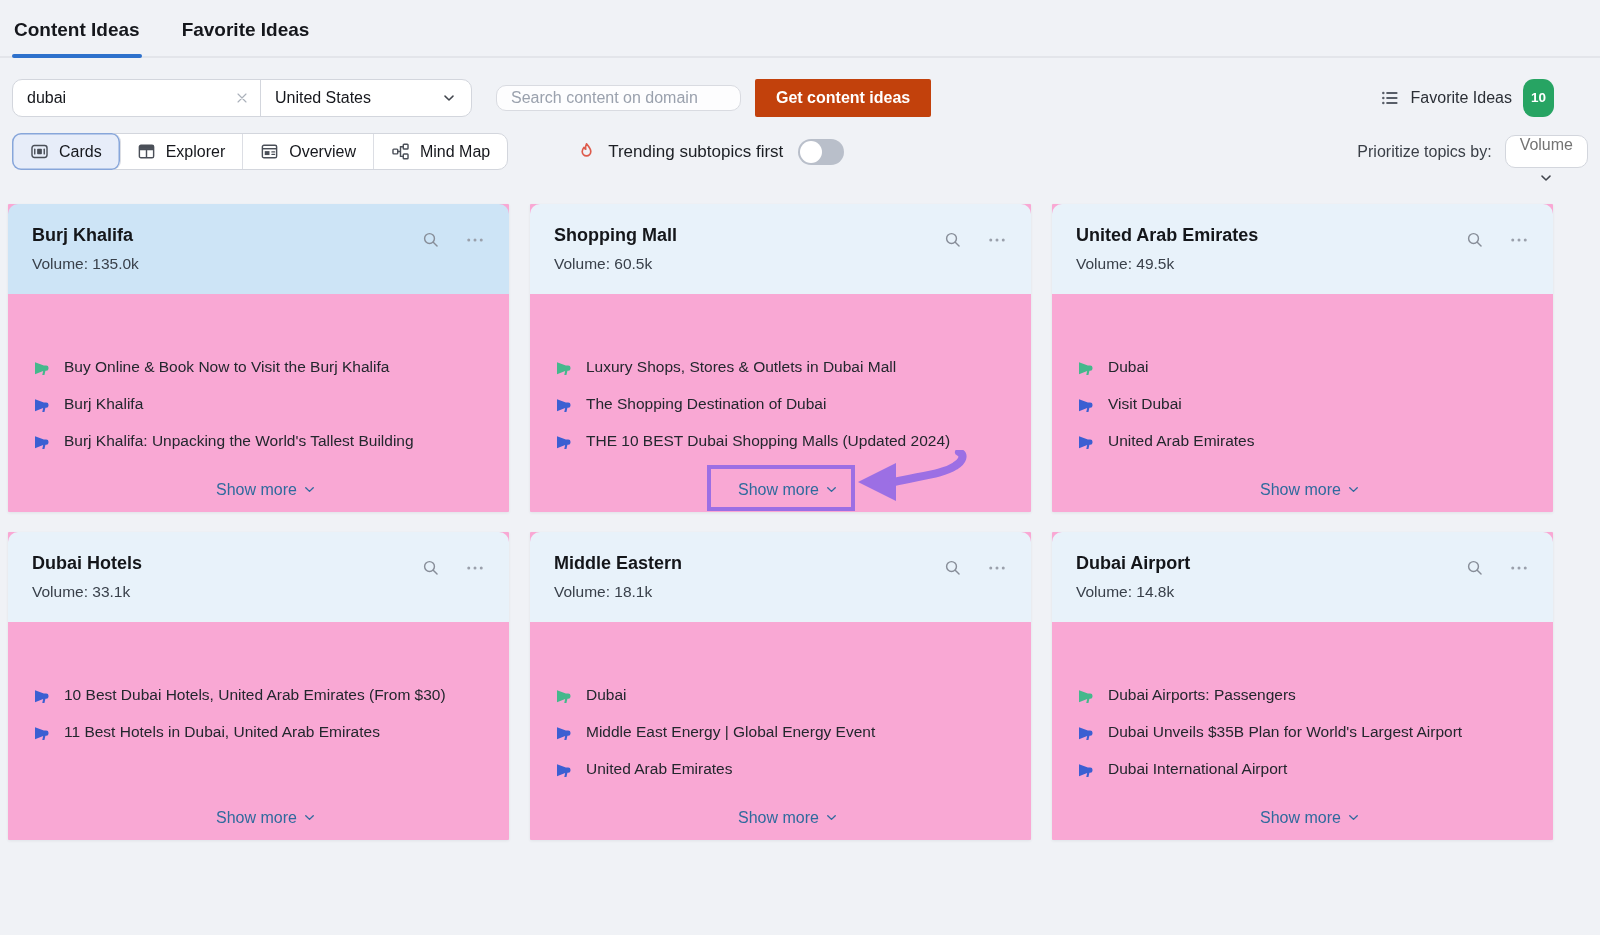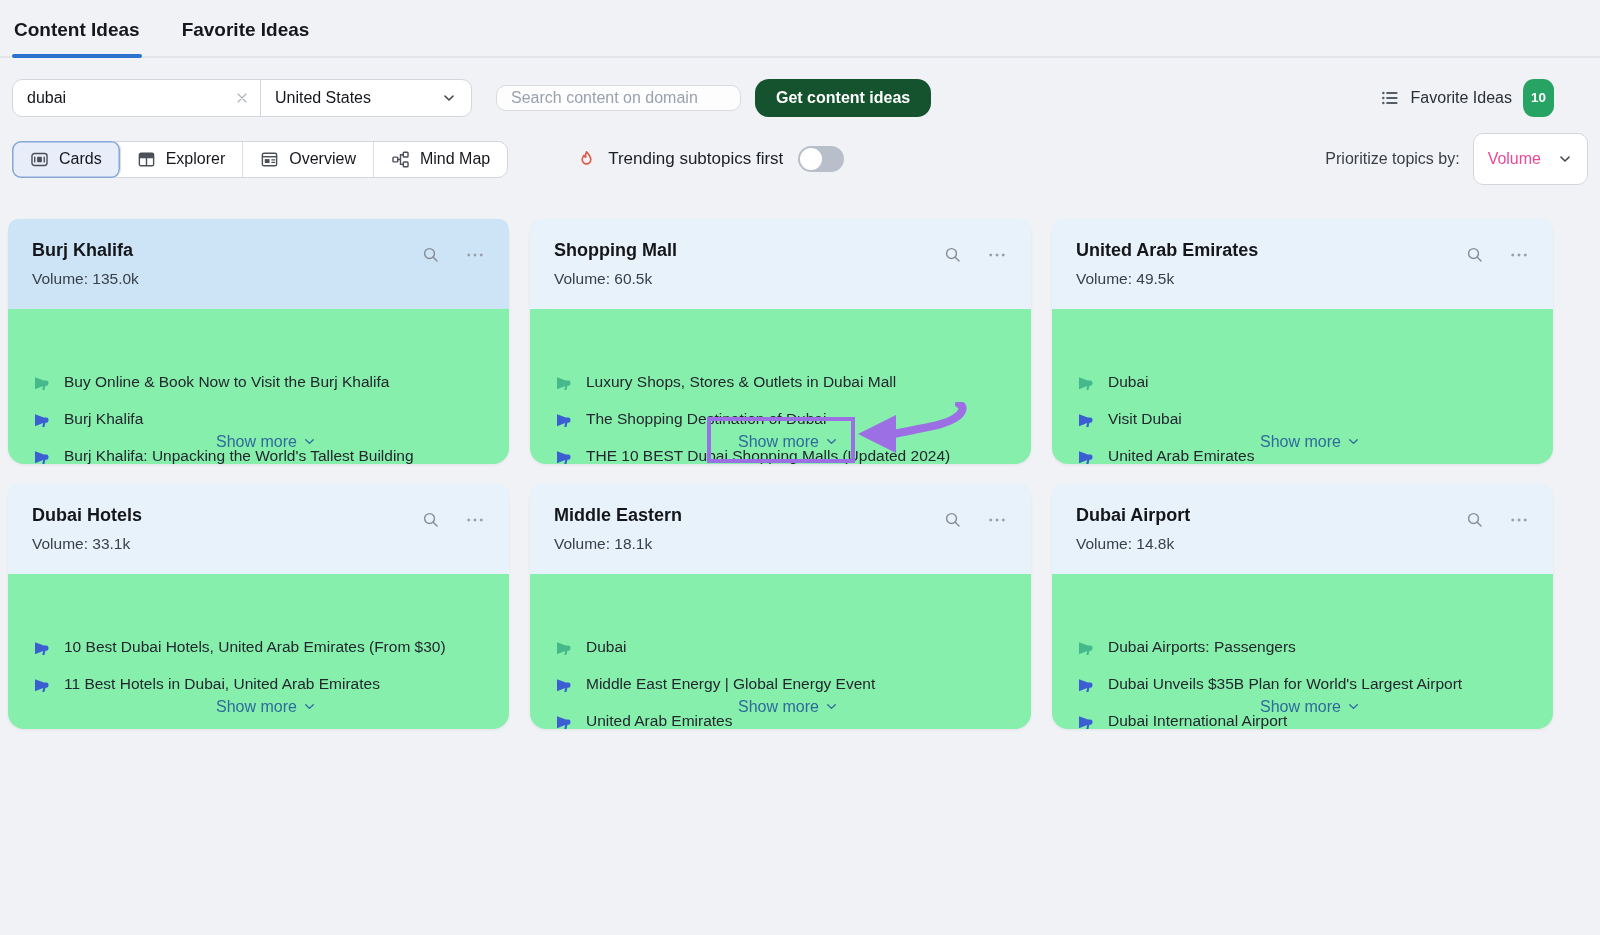--- a/index.html
+++ b/index.html
@@ -42,22 +42,22 @@
   }
   .chev { width: 16px; height: 16px; color: #41454d; flex: none; }
   .domain-input {
     margin-left: 24px; width: 245px; height: 22px; border: 1px solid #d9dbe1;
     border-radius: 10px; padding: 12px 14px; font-size: 16px; color: #15171c;
     background: #fdfdfe; outline: none; font-family: inherit;
   }
   .domain-input::placeholder { color: #9aa1ad; }
   .get-btn {
     margin-left: 14px; height: 38px; padding: 0 21px; border: none; cursor: pointer;
-    background: #14532d; color: #fff; font-size: 16px; font-weight: 700;
-    border-radius: 14px; font-family: inherit;
+    background: #c2410c; color: #fff; font-size: 16px; font-weight: 700;
+    border-radius: 2px; font-family: inherit;
   }
   .fav-right { margin-left: auto; display: flex; align-items: center; gap: 11px; cursor: pointer; padding-right: 34px; }
   .fav-right .txt { font-size: 16px; color: #2b2f36; }
   .list-icon { width: 20px; height: 20px; color: #585e68; }
   .fav-badge {
     background: #27a463; color: #fff; font-size: 13.5px; font-weight: 700;
     border-radius: 11px; padding: 12px 8px; line-height: 1;
   }
   
   .view-row { display: flex; align-items: center; margin: 16px 12px 0 12px; gap: 32px; }
@@ -81,31 +81,31 @@
     width: 46px; height: 26px; border-radius: 13px; background: #b9bfca;
     position: relative; cursor: pointer; margin-left: 4px;
   }
   .toggle .knob {
     position: absolute; left: 2px; top: 2px; width: 22px; height: 22px;
     border-radius: 50%; background: #fff;
   }
   .prioritize { margin-left: auto; display: flex; align-items: center; gap: 13px; }
   .prioritize .lbl { font-size: 16px; color: #3a3f47; }
   .vol-select {
-    background: #fff; border: 1px solid #d3d6dd; border-radius: 10px; height: 52px;
+    background: #fff; border: 1px solid #d3d6dd; border-radius: 10px; height: 33px;
     padding: 0 14px; display: flex; align-items: center; gap: 16px;
-    font-size: 16px; color: #ec4899; cursor: pointer;
+    font-size: 16px; color: #737373; cursor: pointer; flex-direction: column;
   }
   
   .grid {
     margin: 34px 0 0 8px;
     display: grid; grid-template-columns: repeat(3, 501px); gap: 20px 21px;
   }
   .card {
-    background: #86efac; border-radius: 16px; height: 245px; position: relative;
+    background: #f9a8d4; border-radius: 1px; height: 308px; position: relative;
     box-shadow: 0 1px 3px rgba(40,50,70,0.08);
   }
   .card-header {
     height: 90px; border-radius: 10px 10px 0 0; background: #e8f2fa;
     padding: 21px 24px 0;
   }
   .card-header.hl { background: #cde4f6; }
   .card-title { font-size: 18px; font-weight: 700; color: #14161a; }
   .card-volume { margin-top: 9px; font-size: 15.5px; color: #39404a; }
   .header-icons {

